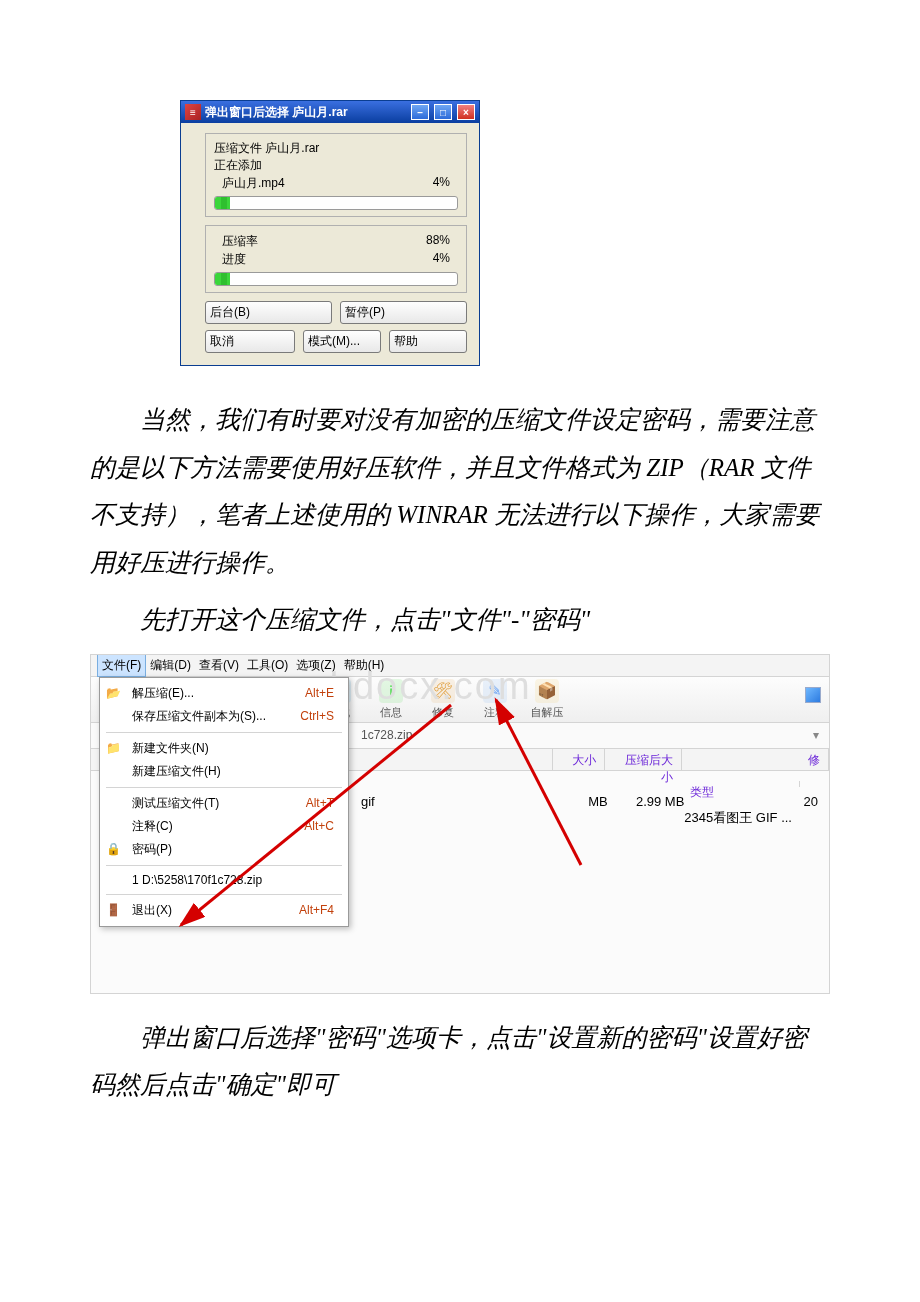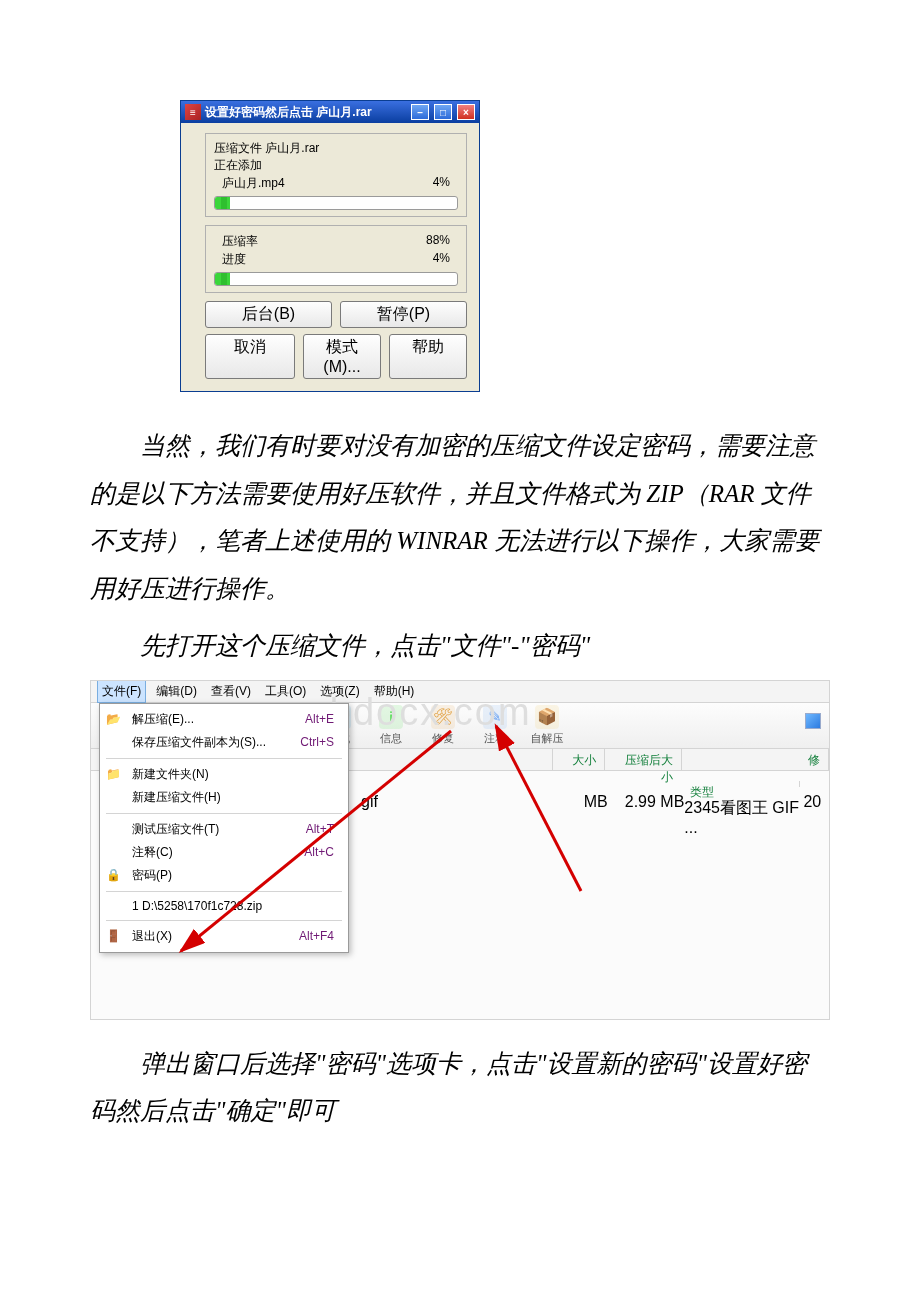--- a/index.html
+++ b/index.html
@@ -68,22 +68,21 @@
   .pbar .fill {
     height:100%;
     background: repeating-linear-gradient(90deg,#3bd63b 0,#3bd63b 6px,#2fbf2f 6px,#2fbf2f 12px);
   }
   .btn-row { display:flex; gap:8px; margin-top:6px; }
   .winbtn {
     flex:1;
     border:1px solid #7a7a7a;
     background: linear-gradient(to bottom,#fefefe,#e8e8e8);
     padding: 2px 4px;
-    text-align:center;
-    font-size:16px;
+    font-size:12px;
     border-radius:3px;
   }
   .winbtn-small { flex: .85; }
 
   
   .para {
     font-size: 25px;
     line-height: 1.9;
     text-indent: 2em;
     margin-bottom: 10px;
@@ -103,21 +102,20 @@
     margin: 8px 0 20px 0;
     overflow: hidden;
   }
   .menubar {
     height:22px;
     background:#f4f4f4;
     border-bottom:1px solid #d4d4d4;
     display:flex;
     align-items:center;
     padding:0 6px;
-    gap:6px;
   }
   .menubar span { padding: 2px 4px; }
   .toolbar {
     height: 46px;
     background: linear-gradient(to bottom,#fdfdfd,#efefef);
     border-bottom:1px solid #d4d4d4;
     display:flex;
     align-items:center;
     padding:0 260px 0 0;
     gap:8px;
@@ -146,29 +144,29 @@
     background:#fafafa;
     color:#555;
   }
   .listhead {
     height:22px;
     border-bottom:1px solid #d4d4d4;
     background:#f4f4f4;
     display:flex;
     padding-left:270px;
     font-size:12px;
-    color:#15803d;
+    color:#6d28d9;
   }
   .listhead > div { border-right:1px solid #d4d4d4; padding: 3px 8px; }
   .row1 {
     display:flex;
     padding-left:270px;
     height:22px;
     align-items:center;
-    font-size:16px;
+    font-size:13px;
   }
   .col-name {width:230px;}
   .col-size {width:60px; text-align:right;}
   .col-csize{width:90px; text-align:right;}
   .col-type {width:140px;margin-top:32px;}
   .col-m {width:30px;}
 
   
   .dropmenu {
     position:absolute;
@@ -187,21 +185,21 @@
     position:relative;
   }
   .mitem .micon {
     position:absolute;
     left:6px;top:3px;
     width:16px;height:16px;
     display:flex;align-items:center;justify-content:center;
     font-size:12px;
   }
   .msep { height:1px; background:#d4d4d4; margin:4px 6px; }
-  .hotkey { color:#701a75; }
+  .hotkey { color:#c2410c; }
 
   .arrow-red {
     position:absolute;
     pointer-events:none;
   }
   .watermark {
     position:absolute;
     top:10px; left:140px;
     font-size:38px;
     color:#dedede;
@@ -212,21 +210,21 @@
   }
 </style>
 </head>
 <body>
 
 <div class="page">
 
   <div class="winrar-dialog">
     <div class="win-titlebar">
       <div class="icon-box">≡</div>
-      <div class="title-text">设置好密码然后点击 庐山月.rar</div>
+      <div class="title-text">弹出窗口后选择 庐山月.rar</div>
       <div class="sysbtn">–</div>
       <div class="sysbtn">□</div>
       <div class="sysbtn close">×</div>
     </div>
     <div class="winrar-body">
       <div class="gbox">
         <div>压缩文件 庐山月.rar</div>
         <div>正在添加</div>
         <div class="line">
           <span>庐山月.mp4</span>
@@ -344,20 +342,24 @@
         <div class="tbtn">
           <div class="ticon" style="background:#6aa2f222;color:#6aa2f2">✎</div>
           <div>注释</div>
         </div>
         <div class="tbtn">
           <div class="ticon" style="background:#f2c14e22;color:#f2c14e">📦</div>
           <div>自解压</div>
         </div>
       </div>
 
+    <div class="crumb">
+      <span>1c728.zip</span>
+      <span style="margin-left:auto;color:#888">▾</span>
+    </div>
 
     <div class="listhead">
       <div class="col-name"></div>
       <div class="col-size">大小</div>
       <div class="col-csize">压缩后大小</div>
       <div class="col-type">类型</div>
       <div class="col-m">修</div>
     </div>
 
     <div style="height:20px"></div>

